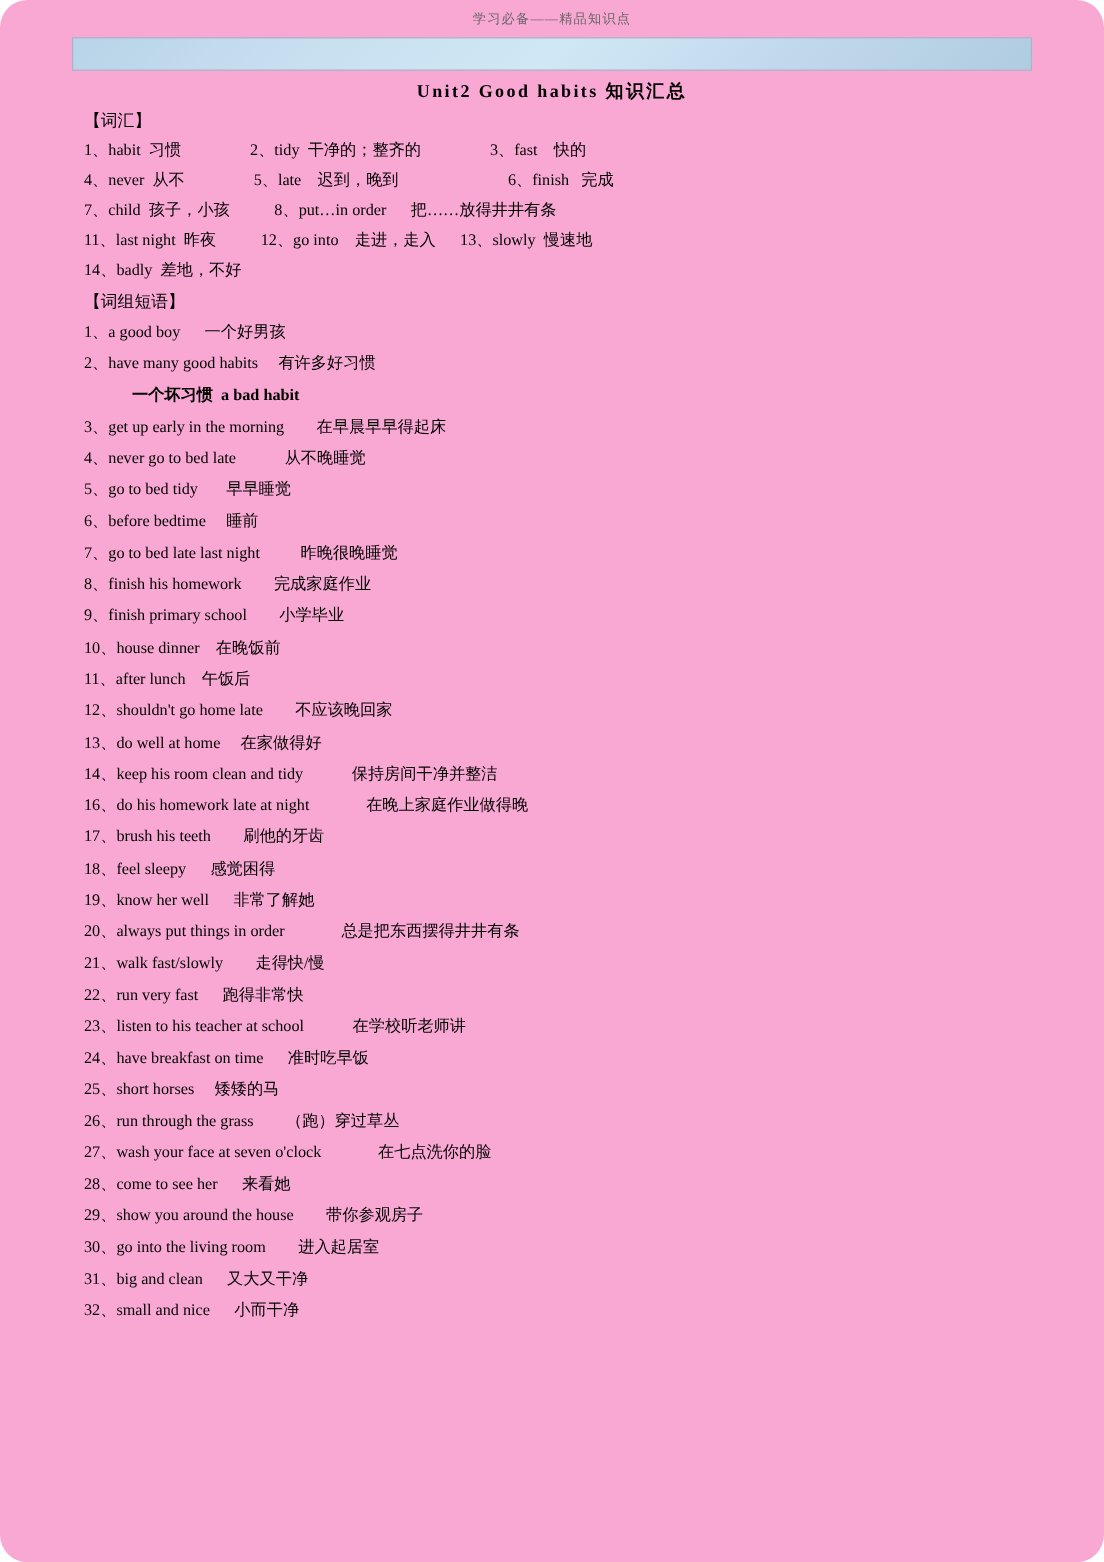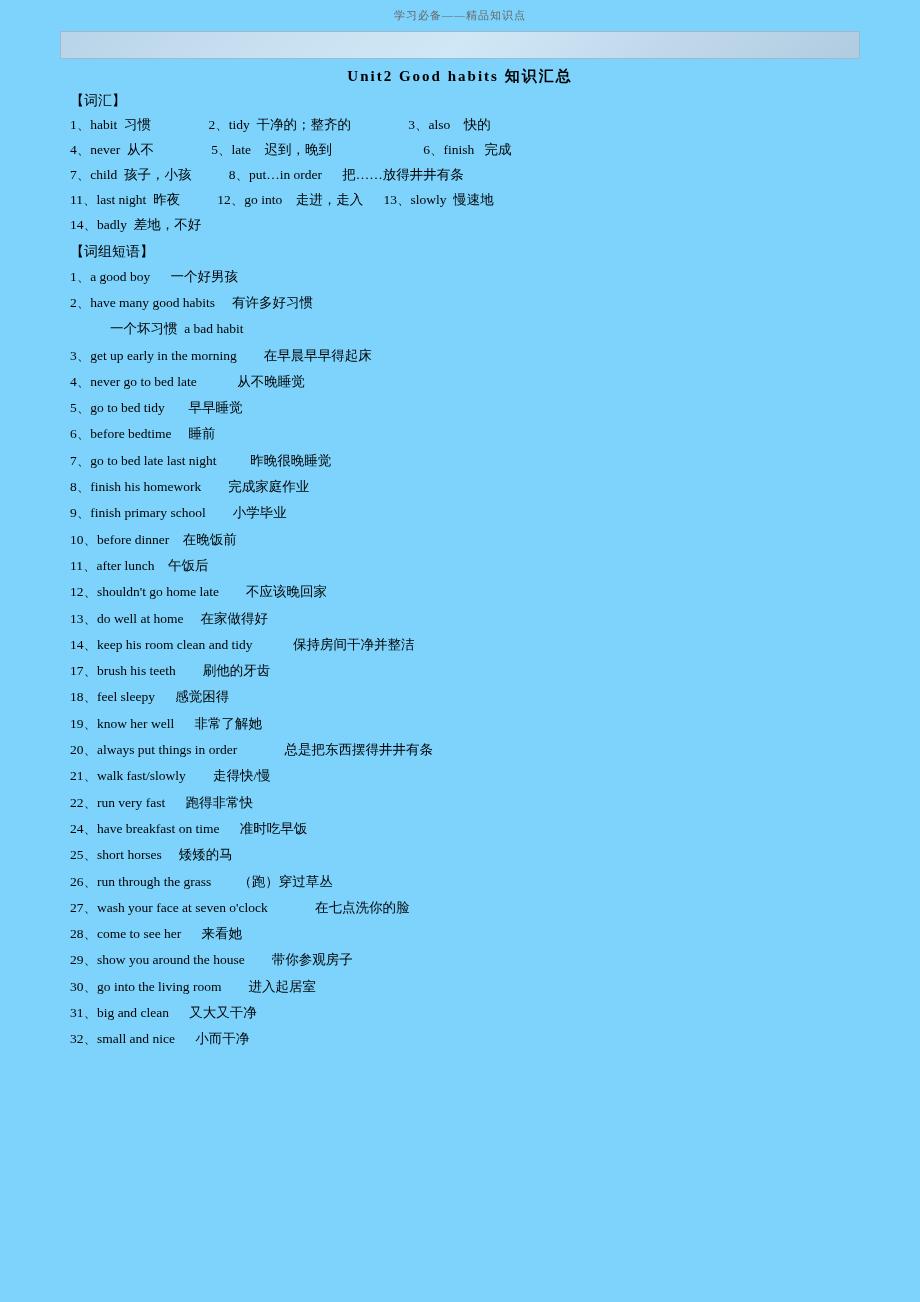--- a/index.html
+++ b/index.html
@@ -13,22 +13,23 @@
       font-family: "SimSun", "宋体", serif;
       font-size: 14px;
       color: #000000;
       width: 920px;
       min-height: 1302px;
     }
 
     .page-wrapper {
       width: 920px;
       min-height: 1302px;
-      background: #7dd3fc;
+      background: #f9a8d4;
       padding: 0;
+      border-radius: 23px;
     }
 
     .watermark-header {
       text-align: center;
       padding: 8px 0 4px 0;
       font-size: 11px;
       color: #666;
       letter-spacing: 1px;
     }
 
@@ -65,41 +66,42 @@
     }
 
     .phrase-line {
       margin: 2px 0;
       line-height: 1.8;
       font-size: 13.5px;
     }
 
     .indent {
       margin-left: 40px;
+      font-weight: bold;
     }
   </style>
 </head>
 <body>
 
 <div class="page-wrapper">
 
   <div class="watermark-header">学习必备——精品知识点</div>
 
   <div class="blue-banner"></div>
 
   <div class="content-area">
 
     <div class="main-title">Unit2 Good habits    知识汇总</div>
 
     <div class="section-header">【词汇】</div>
 
     <div class="vocab-line">
       <span>1、</span><span>habit</span>&nbsp;&nbsp;<span>习惯</span>&nbsp;&nbsp;&nbsp;&nbsp;&nbsp;&nbsp;&nbsp;&nbsp;&nbsp;&nbsp;&nbsp;&nbsp;&nbsp;&nbsp;&nbsp;&nbsp;
       <span>2、</span><span>tidy</span>&nbsp;&nbsp;<span>干净的；整齐的</span>&nbsp;&nbsp;&nbsp;&nbsp;&nbsp;&nbsp;&nbsp;&nbsp;&nbsp;&nbsp;&nbsp;&nbsp;&nbsp;&nbsp;&nbsp;&nbsp;
-      <span>3、</span><span>also</span>&nbsp;&nbsp;&nbsp;&nbsp;<span>快的</span>
+      <span>3、</span><span>fast</span>&nbsp;&nbsp;&nbsp;&nbsp;<span>快的</span>
     </div>
     <div class="vocab-line">
       <span>4、</span><span>never</span>&nbsp;&nbsp;<span>从不</span>&nbsp;&nbsp;&nbsp;&nbsp;&nbsp;&nbsp;&nbsp;&nbsp;&nbsp;&nbsp;&nbsp;&nbsp;&nbsp;&nbsp;&nbsp;&nbsp;
       <span>5、</span><span>late</span>&nbsp;&nbsp;&nbsp;&nbsp;<span>迟到，晚到</span>&nbsp;&nbsp;&nbsp;&nbsp;&nbsp;&nbsp;&nbsp;&nbsp;&nbsp;&nbsp;&nbsp;&nbsp;&nbsp;&nbsp;&nbsp;&nbsp;&nbsp;&nbsp;&nbsp;&nbsp;&nbsp;&nbsp;&nbsp;&nbsp;&nbsp;&nbsp;
       <span>6、</span><span>finish</span>&nbsp;&nbsp;&nbsp;<span>完成</span>
     </div>
     <div class="vocab-line">
       <span>7、</span><span>child</span>&nbsp;&nbsp;<span>孩子，小孩</span>&nbsp;&nbsp;&nbsp;&nbsp;&nbsp;&nbsp;&nbsp;&nbsp;&nbsp;&nbsp;
       <span>8、</span><span>put…in order</span>&nbsp;&nbsp;&nbsp;&nbsp;&nbsp;&nbsp;<span>把……放得井井有条</span>
     </div>
@@ -138,51 +140,57 @@
     <div class="phrase-line">
       <span>7、</span><span>go to bed late last night</span>&nbsp;&nbsp;&nbsp;&nbsp;&nbsp;&nbsp;&nbsp;&nbsp;&nbsp;&nbsp;<span>昨晚很晚睡觉</span>
     </div>
     <div class="phrase-line">
       <span>8、</span><span>finish his homework</span>&nbsp;&nbsp;&nbsp;&nbsp;&nbsp;&nbsp;&nbsp;&nbsp;<span>完成家庭作业</span>
     </div>
     <div class="phrase-line">
       <span>9、</span><span>finish primary school</span>&nbsp;&nbsp;&nbsp;&nbsp;&nbsp;&nbsp;&nbsp;&nbsp;<span>小学毕业</span>
     </div>
     <div class="phrase-line">
-      <span>10、</span><span>before dinner</span>&nbsp;&nbsp;&nbsp;&nbsp;<span>在晚饭前</span>
+      <span>10、</span><span>house dinner</span>&nbsp;&nbsp;&nbsp;&nbsp;<span>在晚饭前</span>
     </div>
     <div class="phrase-line">
       <span>11、</span><span>after lunch</span>&nbsp;&nbsp;&nbsp;&nbsp;<span>午饭后</span>
     </div>
     <div class="phrase-line">
       <span>12、</span><span>shouldn't go home late</span>&nbsp;&nbsp;&nbsp;&nbsp;&nbsp;&nbsp;&nbsp;&nbsp;<span>不应该晚回家</span>
     </div>
     <div class="phrase-line">
       <span>13、</span><span>do well at home</span>&nbsp;&nbsp;&nbsp;&nbsp;&nbsp;<span>在家做得好</span>
     </div>
     <div class="phrase-line">
       <span>14、</span><span>keep his room clean and tidy</span>&nbsp;&nbsp;&nbsp;&nbsp;&nbsp;&nbsp;&nbsp;&nbsp;&nbsp;&nbsp;&nbsp;&nbsp;<span>保持房间干净并整洁</span>
     </div>
     <div class="phrase-line">
+      <span>16、</span><span>do his homework late at night</span>&nbsp;&nbsp;&nbsp;&nbsp;&nbsp;&nbsp;&nbsp;&nbsp;&nbsp;&nbsp;&nbsp;&nbsp;&nbsp;&nbsp;<span>在晚上家庭作业做得晚</span>
+    </div>
+    <div class="phrase-line">
       <span>17、</span><span>brush his teeth</span>&nbsp;&nbsp;&nbsp;&nbsp;&nbsp;&nbsp;&nbsp;&nbsp;<span>刷他的牙齿</span>
     </div>
     <div class="phrase-line">
       <span>18、</span><span>feel sleepy</span>&nbsp;&nbsp;&nbsp;&nbsp;&nbsp;&nbsp;<span>感觉困得</span>
     </div>
     <div class="phrase-line">
       <span>19、</span><span>know her well</span>&nbsp;&nbsp;&nbsp;&nbsp;&nbsp;&nbsp;<span>非常了解她</span>
     </div>
     <div class="phrase-line">
       <span>20、</span><span>always put things in order</span>&nbsp;&nbsp;&nbsp;&nbsp;&nbsp;&nbsp;&nbsp;&nbsp;&nbsp;&nbsp;&nbsp;&nbsp;&nbsp;&nbsp;<span>总是把东西摆得井井有条</span>
     </div>
     <div class="phrase-line">
       <span>21、</span><span>walk fast/slowly</span>&nbsp;&nbsp;&nbsp;&nbsp;&nbsp;&nbsp;&nbsp;&nbsp;<span>走得快/慢</span>
     </div>
     <div class="phrase-line">
       <span>22、</span><span>run very fast</span>&nbsp;&nbsp;&nbsp;&nbsp;&nbsp;&nbsp;<span>跑得非常快</span>
+    </div>
+    <div class="phrase-line">
+      <span>23、</span><span>listen to his teacher at school</span>&nbsp;&nbsp;&nbsp;&nbsp;&nbsp;&nbsp;&nbsp;&nbsp;&nbsp;&nbsp;&nbsp;&nbsp;<span>在学校听老师讲</span>
     </div>
     <div class="phrase-line">
       <span>24、</span><span>have breakfast on time</span>&nbsp;&nbsp;&nbsp;&nbsp;&nbsp;&nbsp;<span>准时吃早饭</span>
     </div>
     <div class="phrase-line">
       <span>25、</span><span>short horses</span>&nbsp;&nbsp;&nbsp;&nbsp;&nbsp;<span>矮矮的马</span>
     </div>
     <div class="phrase-line">
       <span>26、</span><span>run through the grass</span>&nbsp;&nbsp;&nbsp;&nbsp;&nbsp;&nbsp;&nbsp;&nbsp;<span>（跑）穿过草丛</span>
     </div>

